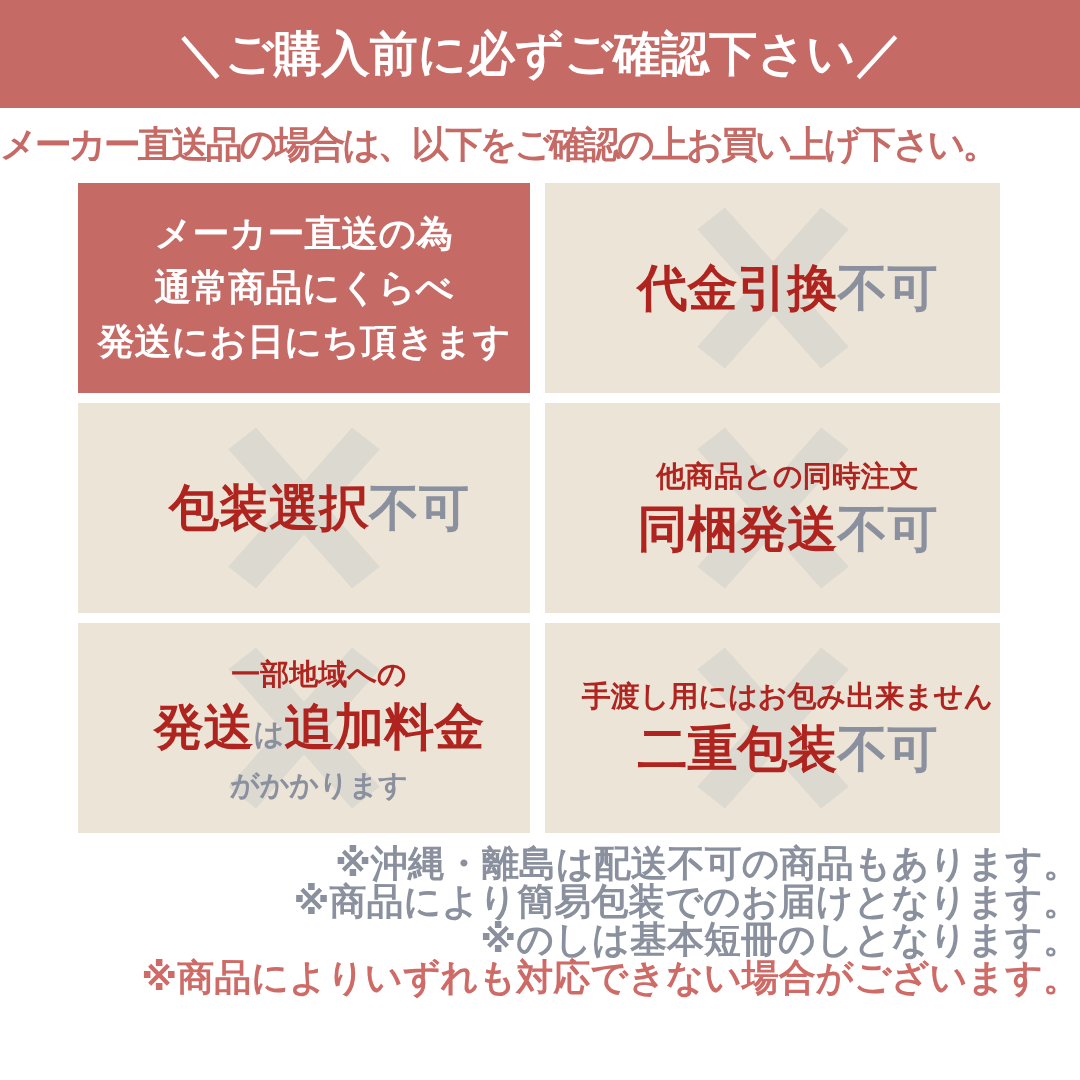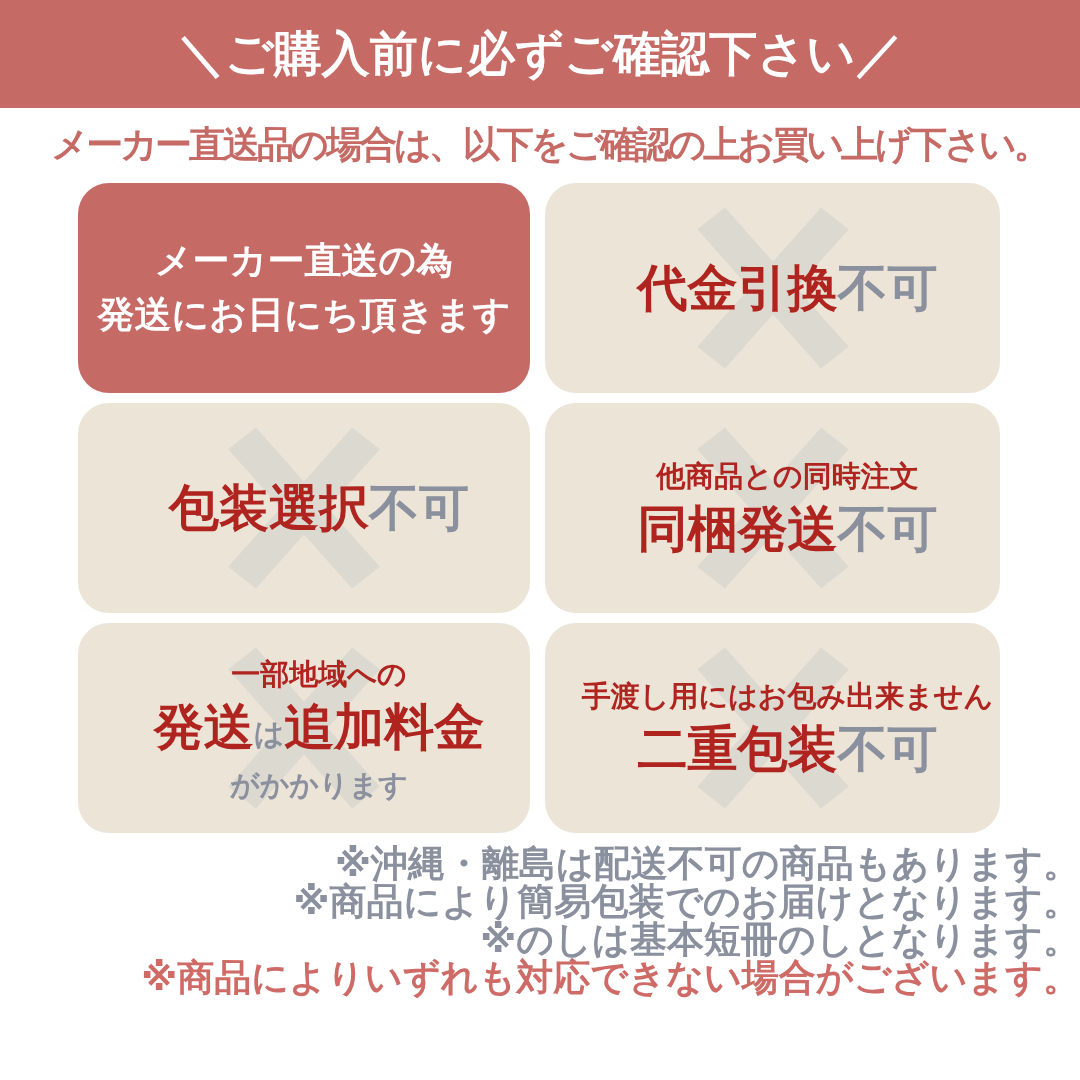--- a/index.html
+++ b/index.html
@@ -19,39 +19,37 @@
     display:flex; align-items:center; justify-content:center;
   }
   .banner h1 {
     color:#ffffff; font-size:48px; font-weight:bold;
     letter-spacing:0px; white-space:nowrap;
   }
 
   
   .subtitle {
     margin-top:15px;
-    text-align:center;
     color: var(--banner-red, #c66a66);
     font-size:37px; letter-spacing:-3px;
-    line-height:44px; white-space:nowrap;padding-left:19px;
+    line-height:44px; white-space:nowrap;
   }
 
   
   .grid {
     margin:16px 78px 0 78px;
     display:grid;
     grid-template-columns:452px 455px;
     column-gap:15px; row-gap:10px;
   }
   .cell {
     height:210px; position:relative; overflow:hidden;
     display:flex; flex-direction:column;
     justify-content:center;
     text-align:center;
-    border-radius:31px;
   }
   .cell.red   { background: var(--banner-red, #c66a66); }
   .cell.beige { background: var(--beige, #ece4d6); padding-left: 30px; }
 
   .cross {
     position:absolute; left:50%; top:50%;
     width:172px; height:162px;
     transform:translate(-50%,-50%);
   }
   .cross line { stroke: var(--cross-gray, #dcd9d1); stroke-width:21; }
@@ -89,20 +87,21 @@
     <h1>＼ご購入前に必ずご確認下さい／</h1>
   </header>
 
   <p class="subtitle">メーカー直送品の場合は、以下をご確認の上お買い上げ下さい。</p>
 
   <div class="grid">
 
     <div class="cell red">
       <div class="cell-content">
         <div class="w-line">メーカー直送の為</div>
+        <div class="w-line">通常商品にくらべ</div>
         <div class="w-line">発送にお日にち頂きます</div>
       </div>
     </div>
 
     <div class="cell beige">
       <svg class="cross" viewBox="0 0 100 100" preserveAspectRatio="none">
         <line x1="14" y1="7" x2="86" y2="93"></line>
         <line x1="86" y1="7" x2="14" y2="93"></line>
       </svg>
       <div class="cell-content big">

